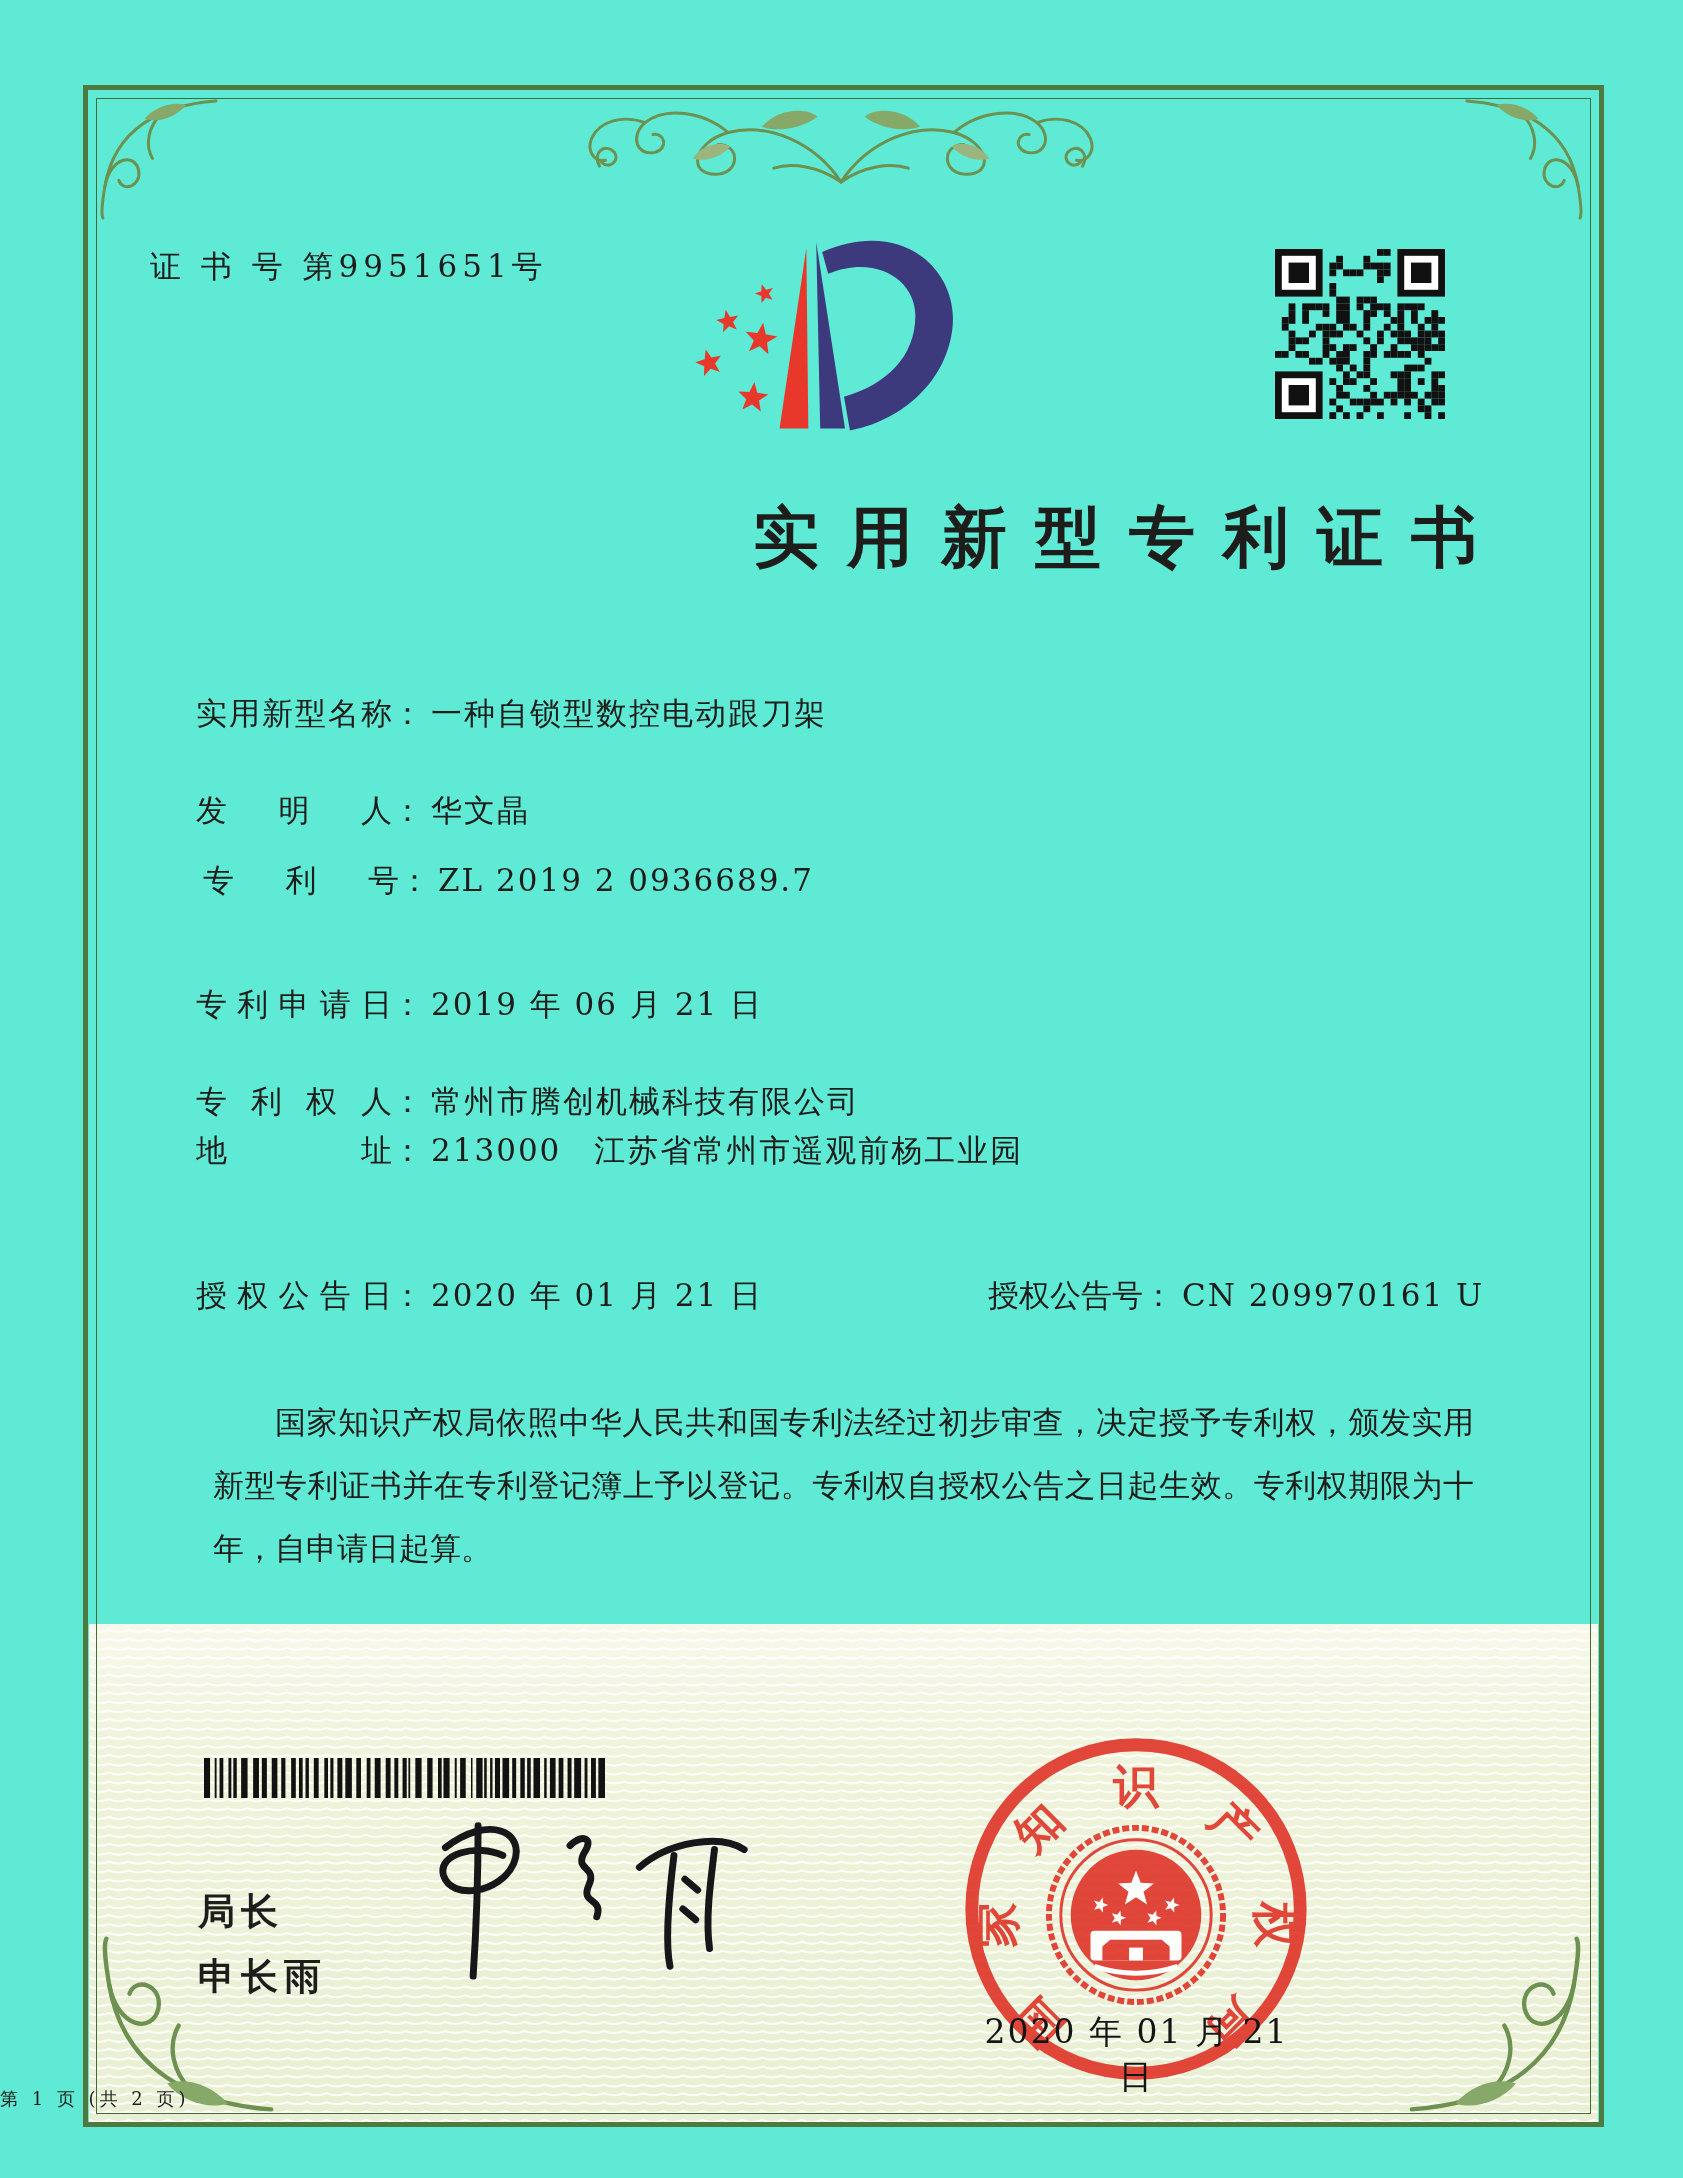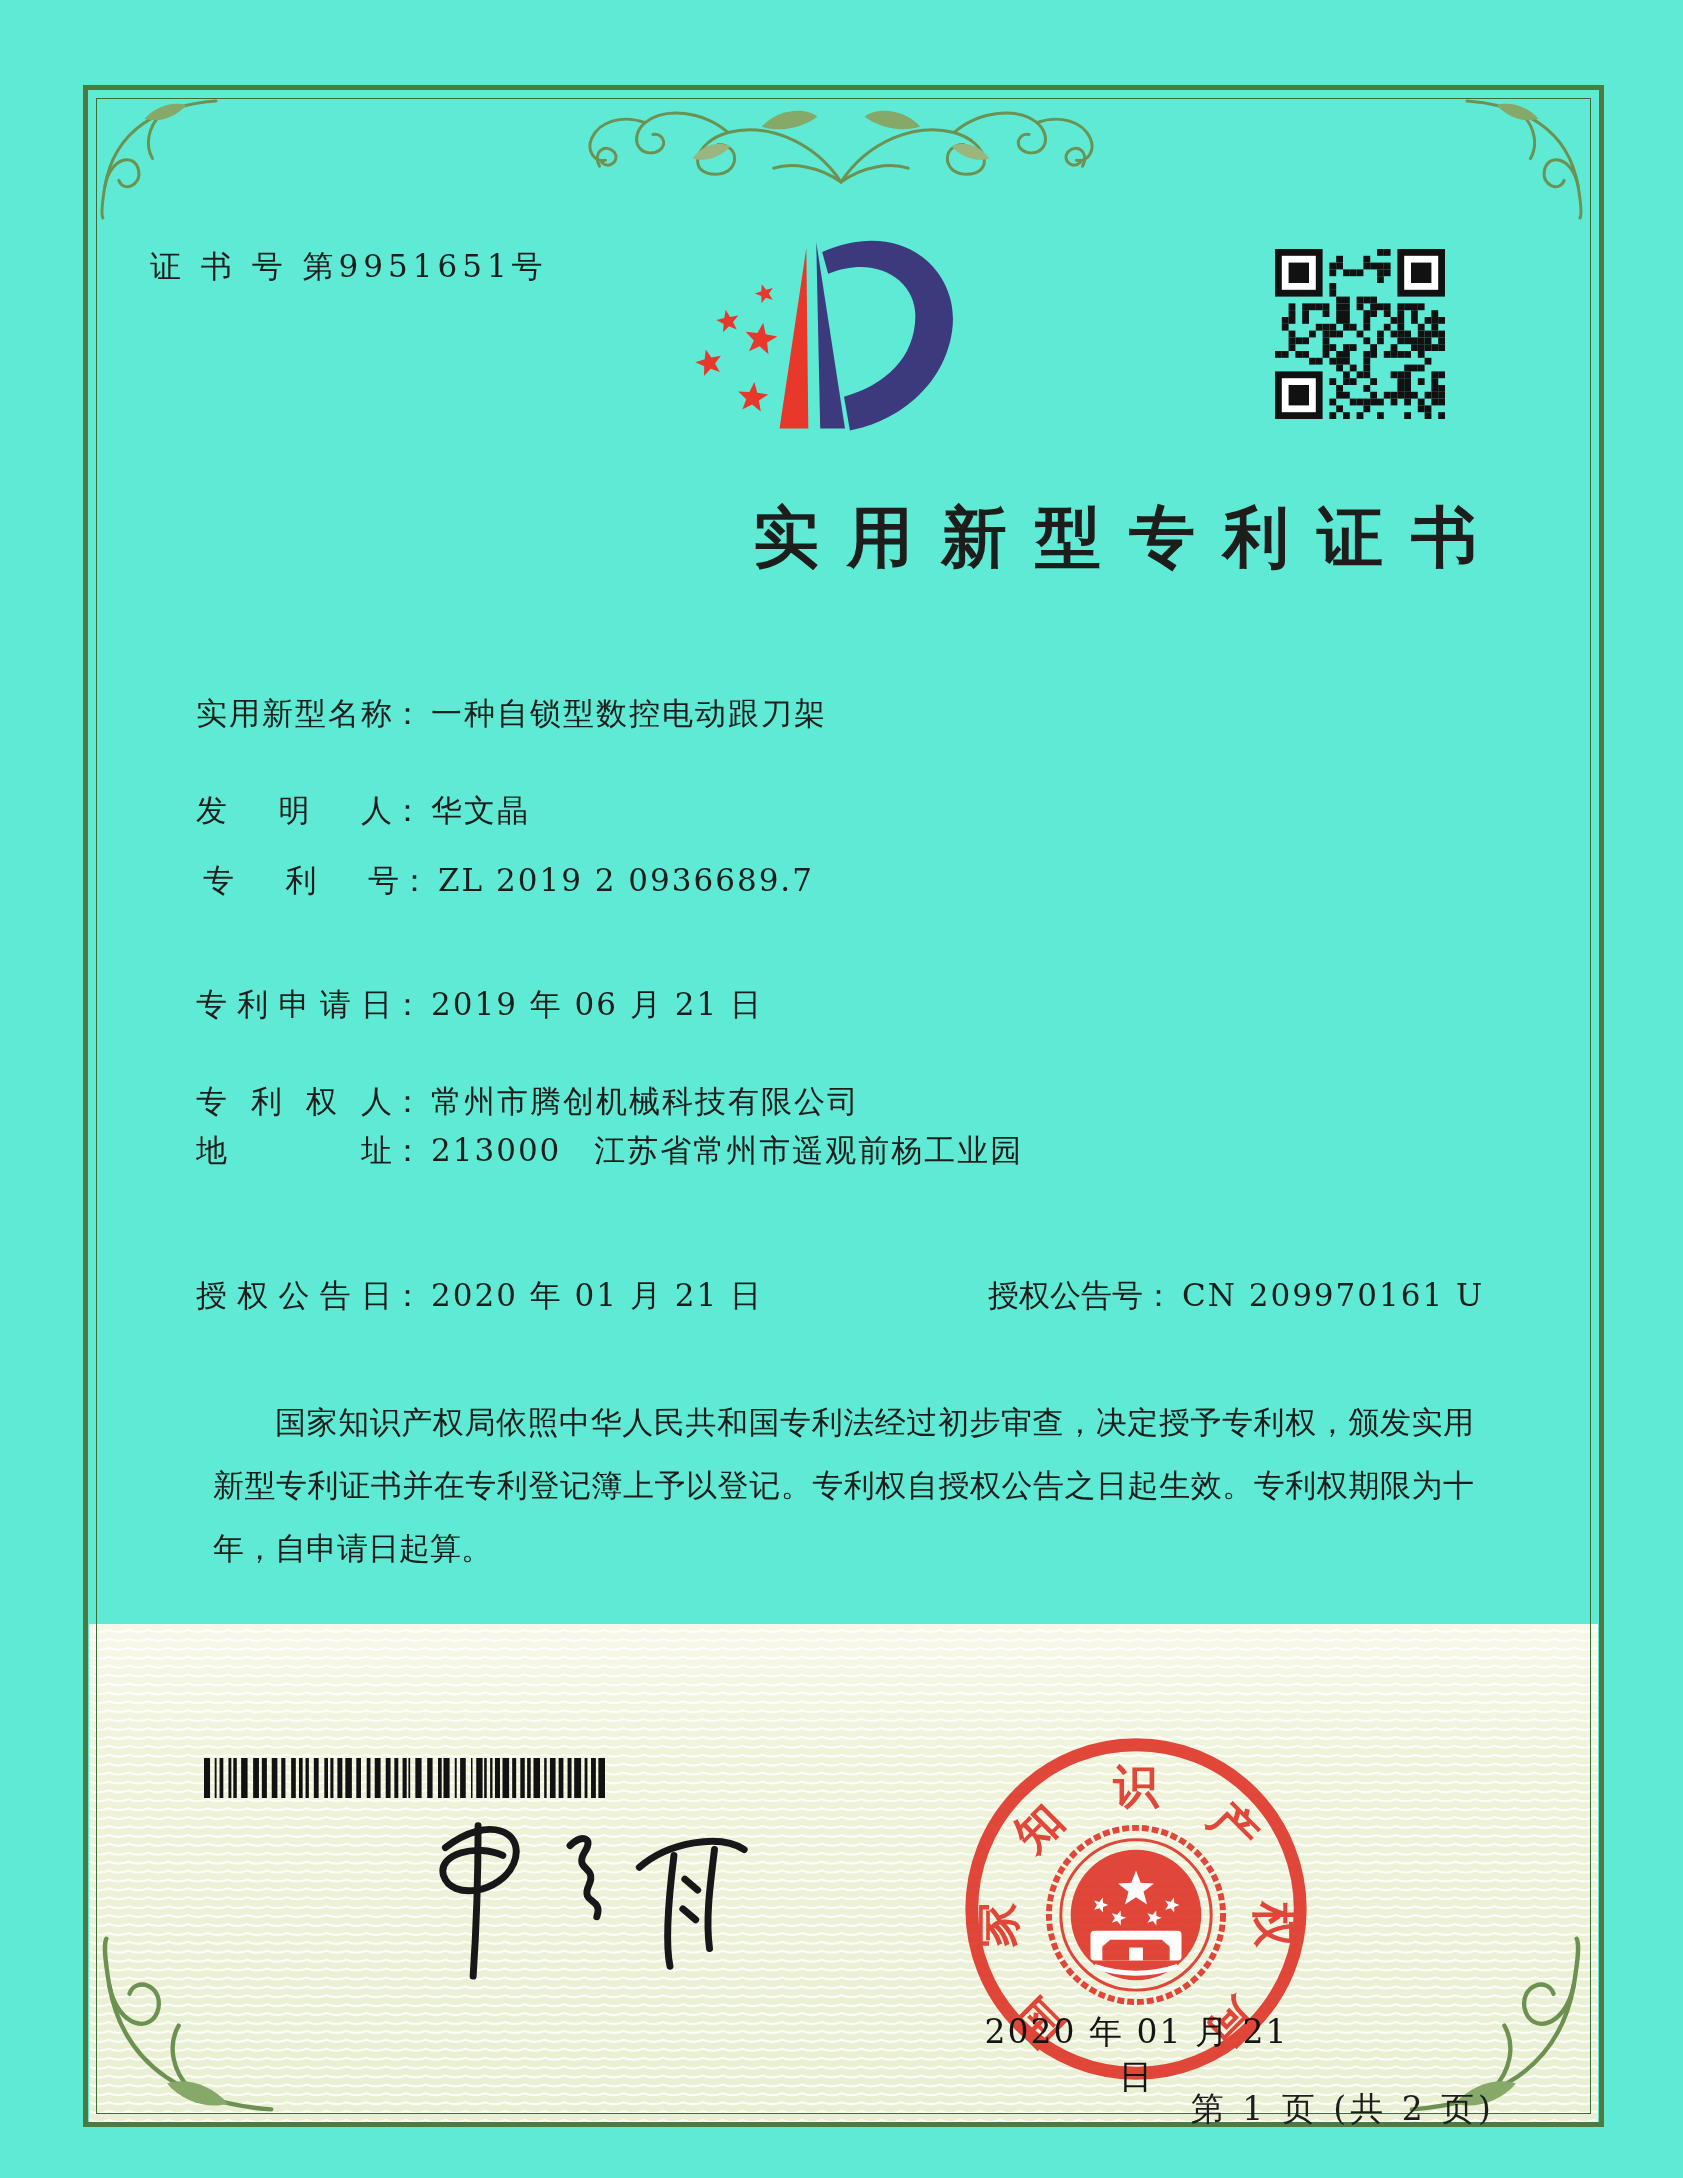--- a/index.html
+++ b/index.html
@@ -42,21 +42,21 @@
   
   .barcode{position:absolute;left:204px;top:1758px;width:410px;height:40px;z-index:3;}
   .director{position:absolute;left:198px;top:1879px;z-index:3;
     font-family:"Liberation Sans","DejaVu Sans",sans-serif;font-weight:600;
     font-size:37px;letter-spacing:6px;line-height:65px;}
   .signature{position:absolute;left:394px;top:1804px;width:366px;height:188px;z-index:4;}
   .seal{position:absolute;left:952px;top:1725px;width:368px;height:368px;z-index:3;opacity:.93;}
   .seal-date{position:absolute;left:972px;top:2010px;width:329px;z-index:4;
     text-align:center;font-size:33px;letter-spacing:2px;color:#141414;}
   .footer{position:absolute;left:0;right:188px;top:2087px;z-index:3;
-    text-align:right;font-size:33px;letter-spacing:4px;}
+    text-align:left;font-size:18px;letter-spacing:4px;}
 </style>
 </head>
 <body>
 
 <div id="page">
 
   <div class="guilloche">
     <svg id="wave-svg" width="1509" height="499" viewBox="0 0 1524 504">
         <path d="M0,6 Q10,10 20,6 Q30,10 40,6 Q50,10 60,6 Q70,10 80,6 Q90,10 100,6 Q110,10 120,6 Q130,10 140,6 Q150,10 160,6 Q170,10 180,6 Q190,10 200,6 Q210,10 220,6 Q230,10 240,6 Q250,10 260,6 Q270,10 280,6 Q290,10 300,6 Q310,10 320,6 Q330,10 340,6 Q350,10 360,6 Q370,10 380,6 Q390,10 400,6 Q410,10 420,6 Q430,10 440,6 Q450,10 460,6 Q470,10 480,6 Q490,10 500,6 Q510,10 520,6 Q530,10 540,6 Q550,10 560,6 Q570,10 580,6 Q590,10 600,6 Q610,10 620,6 Q630,10 640,6 Q650,10 660,6 Q670,10 680,6 Q690,10 700,6 Q710,10 720,6 Q730,10 740,6 Q750,10 760,6 Q770,10 780,6 Q790,10 800,6 Q810,10 820,6 Q830,10 840,6 Q850,10 860,6 Q870,10 880,6 Q890,10 900,6 Q910,10 920,6 Q930,10 940,6 Q950,10 960,6 Q970,10 980,6 Q990,10 1000,6 Q1010,10 1020,6 Q1030,10 1040,6 Q1050,10 1060,6 Q1070,10 1080,6 Q1090,10 1100,6 Q1110,10 1120,6 Q1130,10 1140,6 Q1150,10 1160,6 Q1170,10 1180,6 Q1190,10 1200,6 Q1210,10 1220,6 Q1230,10 1240,6 Q1250,10 1260,6 Q1270,10 1280,6 Q1290,10 1300,6 Q1310,10 1320,6 Q1330,10 1340,6 Q1350,10 1360,6 Q1370,10 1380,6 Q1390,10 1400,6 Q1410,10 1420,6 Q1430,10 1440,6 Q1450,10 1460,6 Q1470,10 1480,6 Q1490,10 1500,6 Q1510,10 1520,6 Q1530,10 1540,6" fill="none" stroke="#ffffff" stroke-width="2.2" opacity="0.85"></path>
         <path d="M0,15 Q10,19 20,15 Q30,19 40,15 Q50,19 60,15 Q70,19 80,15 Q90,19 100,15 Q110,19 120,15 Q130,19 140,15 Q150,19 160,15 Q170,19 180,15 Q190,19 200,15 Q210,19 220,15 Q230,19 240,15 Q250,19 260,15 Q270,19 280,15 Q290,19 300,15 Q310,19 320,15 Q330,19 340,15 Q350,19 360,15 Q370,19 380,15 Q390,19 400,15 Q410,19 420,15 Q430,19 440,15 Q450,19 460,15 Q470,19 480,15 Q490,19 500,15 Q510,19 520,15 Q530,19 540,15 Q550,19 560,15 Q570,19 580,15 Q590,19 600,15 Q610,19 620,15 Q630,19 640,15 Q650,19 660,15 Q670,19 680,15 Q690,19 700,15 Q710,19 720,15 Q730,19 740,15 Q750,19 760,15 Q770,19 780,15 Q790,19 800,15 Q810,19 820,15 Q830,19 840,15 Q850,19 860,15 Q870,19 880,15 Q890,19 900,15 Q910,19 920,15 Q930,19 940,15 Q950,19 960,15 Q970,19 980,15 Q990,19 1000,15 Q1010,19 1020,15 Q1030,19 1040,15 Q1050,19 1060,15 Q1070,19 1080,15 Q1090,19 1100,15 Q1110,19 1120,15 Q1130,19 1140,15 Q1150,19 1160,15 Q1170,19 1180,15 Q1190,19 1200,15 Q1210,19 1220,15 Q1230,19 1240,15 Q1250,19 1260,15 Q1270,19 1280,15 Q1290,19 1300,15 Q1310,19 1320,15 Q1330,19 1340,15 Q1350,19 1360,15 Q1370,19 1380,15 Q1390,19 1400,15 Q1410,19 1420,15 Q1430,19 1440,15 Q1450,19 1460,15 Q1470,19 1480,15 Q1490,19 1500,15 Q1510,19 1520,15 Q1530,19 1540,15" fill="none" stroke="#ffffff" stroke-width="2.2" opacity="0.85"></path>
@@ -451,20 +451,24 @@
       <rect x="343.5" y="0" width="2.5" height="40" fill="#111"></rect>
       <rect x="349.3" y="0" width="5.7" height="40" fill="#111"></rect>
       <rect x="358.1" y="0" width="4.8" height="40" fill="#111"></rect>
       <rect x="367.1" y="0" width="4.0" height="40" fill="#111"></rect>
       <rect x="373.8" y="0" width="7.0" height="40" fill="#111"></rect>
       <rect x="384.3" y="0" width="2.9" height="40" fill="#111"></rect>
       <rect x="390.8" y="0" width="4.9" height="40" fill="#111"></rect>
       <rect x="398.2" y="0" width="6.7" height="40" fill="#111"></rect>
     </svg>
 
+  <div class="director">
+    <div>局长</div>
+    <div>申长雨</div>
+  </div>
 
   <svg class="signature" viewBox="0 0 370 190">
     <g stroke="#17171a" stroke-width="7" fill="none" stroke-linecap="round" stroke-linejoin="round">
       <path d="M52,44 C96,10 134,28 121,60 C108,90 58,98 50,72 C44,50 84,40 110,52"></path>
       <path d="M85,22 C85,70 83,130 80,174"></path>
       <path d="M178,42 C190,30 202,34 193,48 C181,68 206,62 197,82 C188,102 212,94 205,114"></path>
       <path d="M248,64 C278,38 330,30 354,46"></path>
       <path d="M283,52 C277,100 274,140 279,164"></path>
       <path d="M324,46 C319,86 315,118 319,146"></path>
       <path d="M294,76 L307,87"></path>

